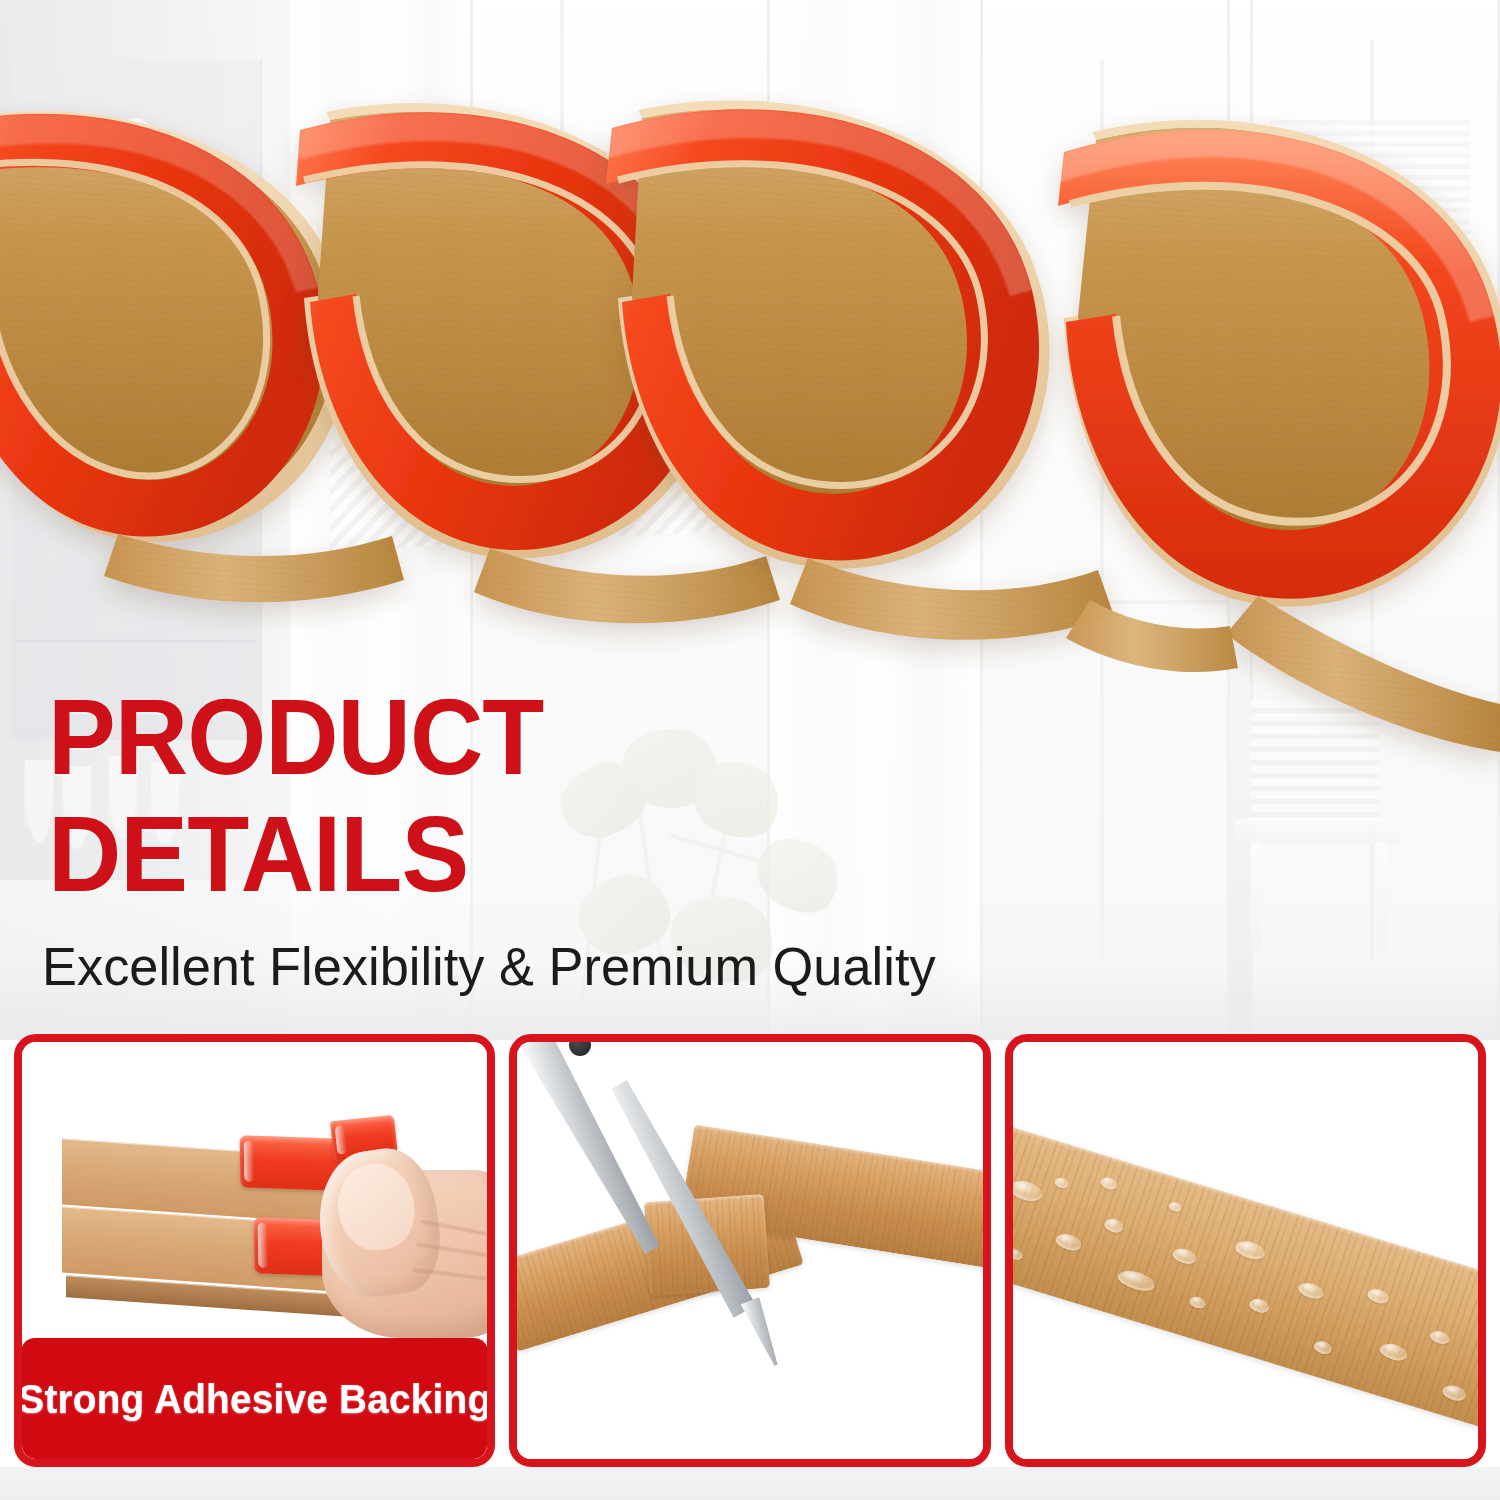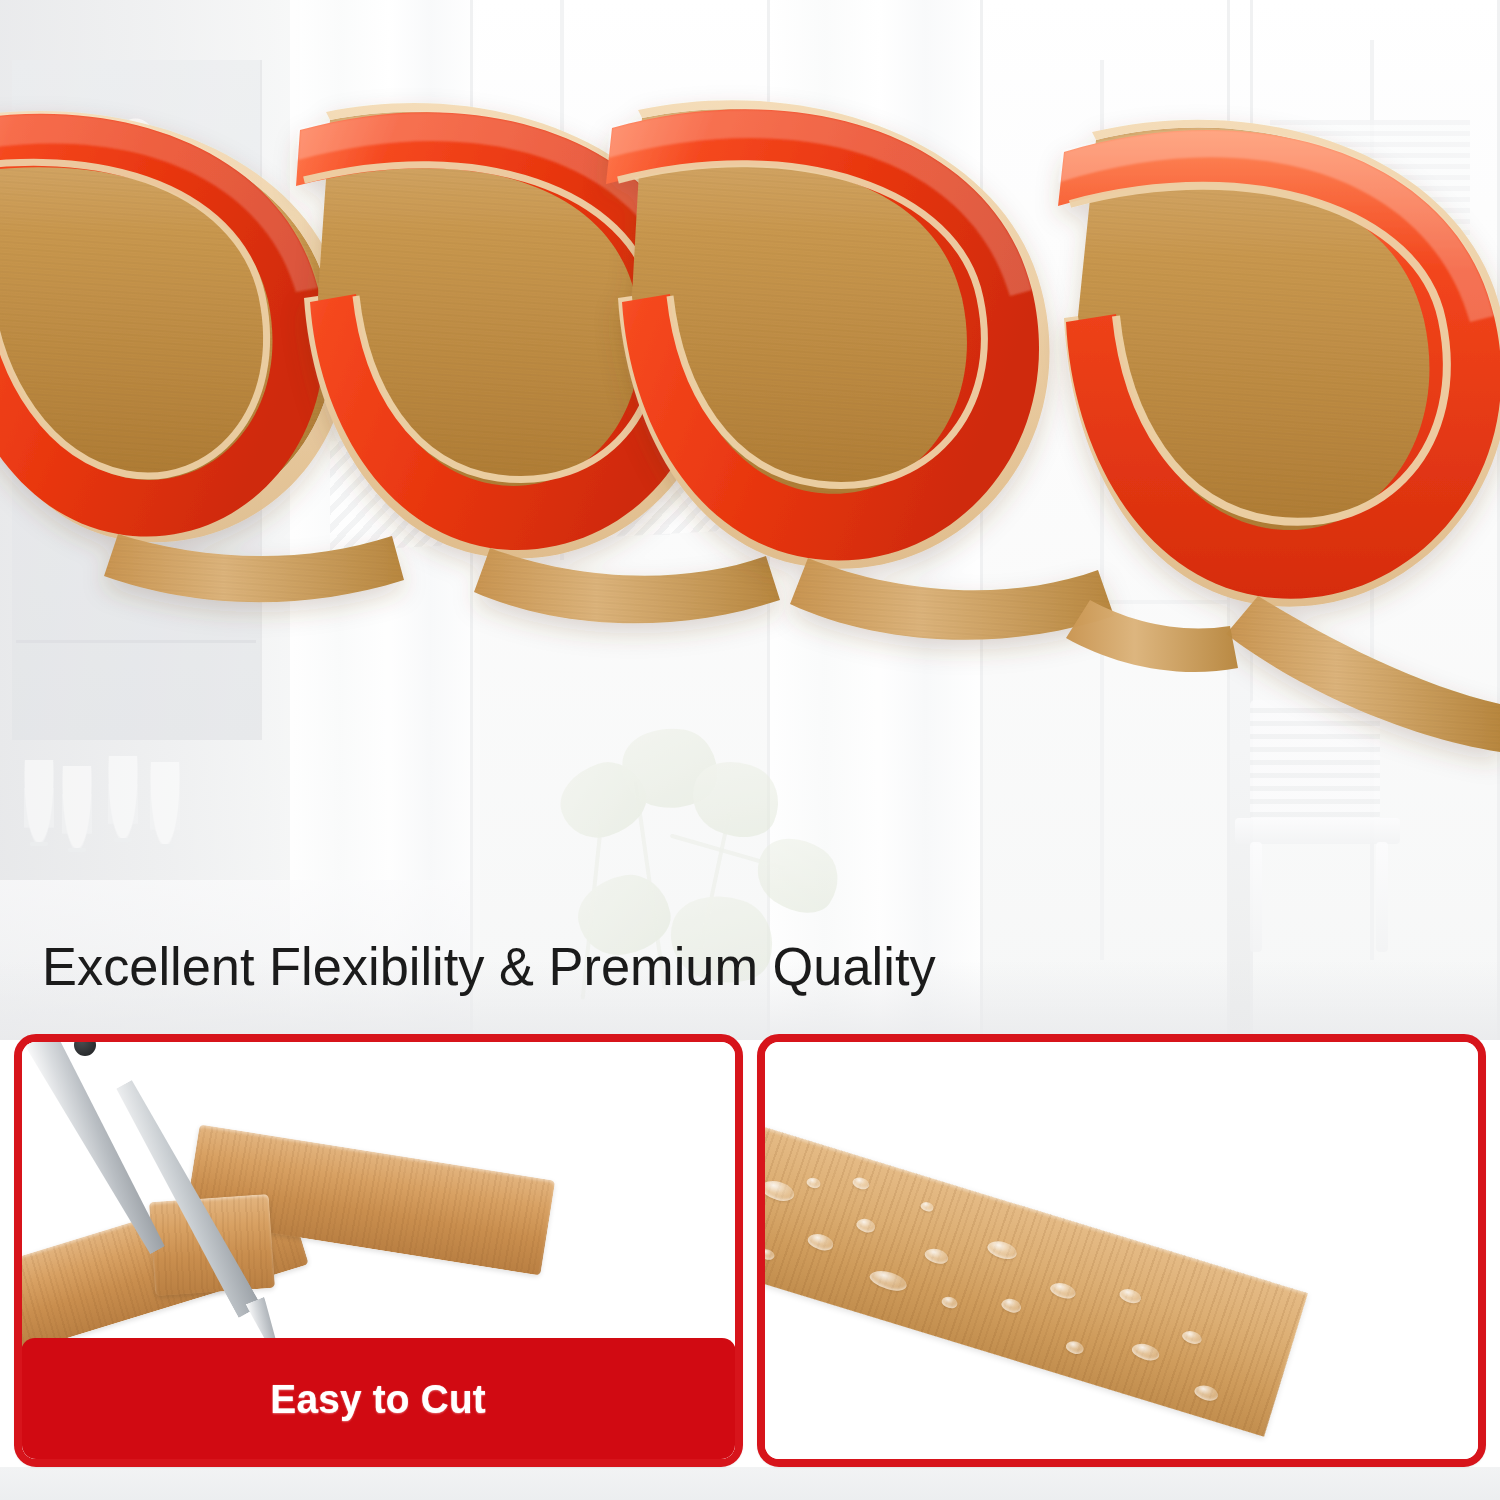--- a/index.html
+++ b/index.html
@@ -453,38 +453,61 @@
         <path d="M1258 596 C 1330 640, 1420 686, 1500 704 L 1500 752 C 1400 736, 1294 686, 1226 634 Z" fill="url(#woodG2)"></path>
         <path d="M1258 596 C 1330 640, 1420 686, 1500 704 L 1500 752 C 1400 736, 1294 686, 1226 634 Z" fill="url(#grain)" opacity="0.65"></path>
       </g>
 
       <g opacity="0.98">
         <path d="M1090 600 C 1130 622, 1180 634, 1230 626 L 1238 668 C 1176 680, 1112 664, 1066 638 Z" fill="url(#woodG2)"></path>
       </g>
     </svg>
   </div>
 
+  <div class="title-block">
+    <div class="title-line">PRODUCT</div>
+    <div class="title-line">DETAILS</div>
+  </div>
 
   <div class="subtitle">Excellent Flexibility &amp; Premium Quality</div>
 
   <div class="panels">
 
+    <div class="panel">
+      <div class="panel-photo">
+
+        <div class="p1-strip" style="left:40px; top:108px; width:330px; height:66px; transform:skewY(4deg);"></div>
+        <div class="p1-strip" style="left:40px; top:176px; width:330px; height:66px; transform:skewY(4deg);"></div>
+        <div class="p1-strip" style="left:44px; top:244px; width:310px; height:22px; background:linear-gradient(180deg,#c08c5c,#9e6f43); transform:skewY(4deg);"></div>
+
+        <div class="p1-red" style="left:218px; top:96px; width:150px; height:52px; transform:skewY(3deg) rotate(-1deg);"></div>
+        <div class="p1-red" style="left:232px; top:178px; width:154px; height:56px; transform:skewY(3deg) rotate(-1deg);"></div>
+        <div class="p1-red" style="left:310px; top:76px; width:64px; height:40px; border-radius:3px 6px 6px 3px; transform:rotate(-6deg);"></div>
+
+        <div class="p1-hand" style="left:300px; top:128px; width:200px; height:168px;"></div>
+        <div class="p1-thumb" style="left:298px; top:108px; width:118px; height:146px; transform:rotate(-8deg);"></div>
+        <div class="p1-nail" style="left:316px; top:122px; width:76px; height:86px; transform:rotate(-10deg);"></div>
+        <div class="p1-crease" style="left:398px; top:186px; width:92px; height:4px; transform:rotate(11deg);"></div>
+        <div class="p1-crease" style="left:394px; top:208px; width:100px; height:4px; transform:rotate(9deg);"></div>
+        <div class="p1-crease" style="left:390px; top:232px; width:104px; height:4px; transform:rotate(7deg);"></div>
+      </div>
+      <div class="panel-caption">
+        <span>Strong Adhesive Backing</span>
+      </div>
+    </div>
 
     <div class="panel">
       <div class="panel-photo">
         <div class="p2-band" style="left:-20px; top:176px; width:300px; height:92px; transform:rotate(-17deg);"></div>
         <div class="p2-band" style="left:168px; top:110px; width:360px; height:96px; transform:rotate(9deg);"></div>
         <div class="p2-band" style="left:130px; top:156px; width:120px; height:94px; transform:rotate(-4deg);"></div>
         <div class="p2-blade" style="left:58px; top:-26px; width:34px; height:250px; transform:rotate(-29deg); clip-path:polygon(0 0,100% 0,74% 100%,26% 100%);"></div>
         <div class="p2-blade2" style="left:152px; top:26px; width:26px; height:260px; transform:rotate(-29deg); clip-path:polygon(16% 0,84% 0,100% 100%,0 100%);"></div>
         <div class="p2-blade" style="left:236px; top:256px; width:20px; height:70px; transform:rotate(-22deg); clip-path:polygon(0 0,100% 0,58% 100%,42% 100%);"></div>
         <div class="p2-pivot" style="left:52px; top:-8px;"></div>
-      </div>
-      <div class="panel-caption">
-        <span>Easy to Cut</span>
       </div>
     </div>
 
     <div class="panel">
       <div class="panel-photo">
         <div class="p3-band" style="left:-50px; top:70px; width:620px; height:150px; transform:rotate(17deg); transform-origin:left top;">
 
           <div class="drop" style="left:66px;  top:48px;  width:34px; height:18px;"></div>
 
           <div class="drop" style="left:108px; top:34px;  width:14px; height:10px;"></div>

